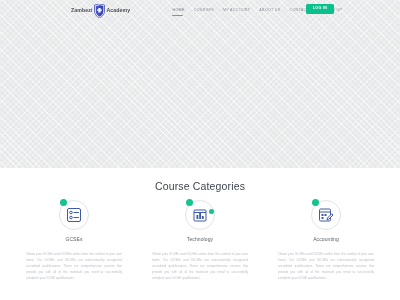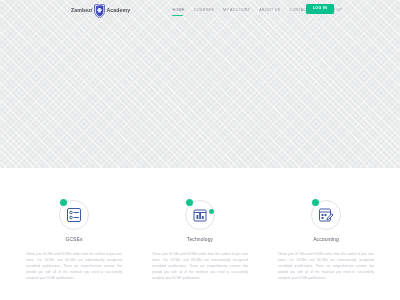--- a/index.html
+++ b/index.html
@@ -269,20 +269,21 @@
 
       <div id="login-btn">
         <span>LOG IN</span>
       </div>
 
     </div>
   </div>
 
   <div id="content">
 
+    <div id="section-title">Course Categories</div>
 
     <div id="cards">
 
       <div class="card">
         <div class="icon-wrap">
           <div class="icon-circle"></div>
           <div class="icon-badge"></div>
           <div class="icon-glyph">
             <svg viewBox="0 0 32 32" width="16" height="16">
               <rect x="3" y="3" width="26" height="26" rx="3" fill="none" stroke="#3f5aa6" stroke-width="2"></rect>

